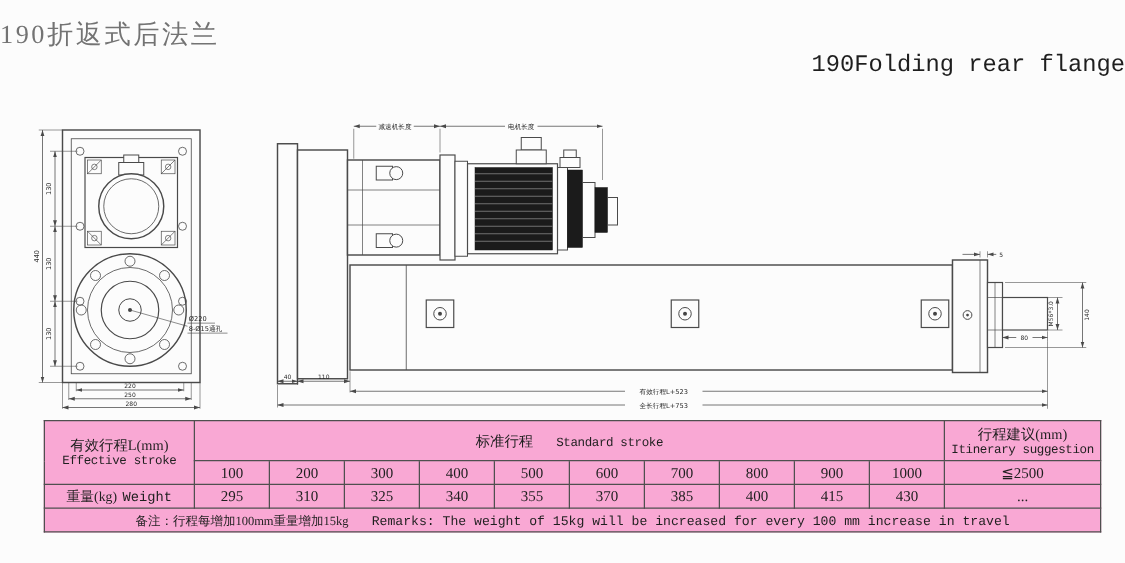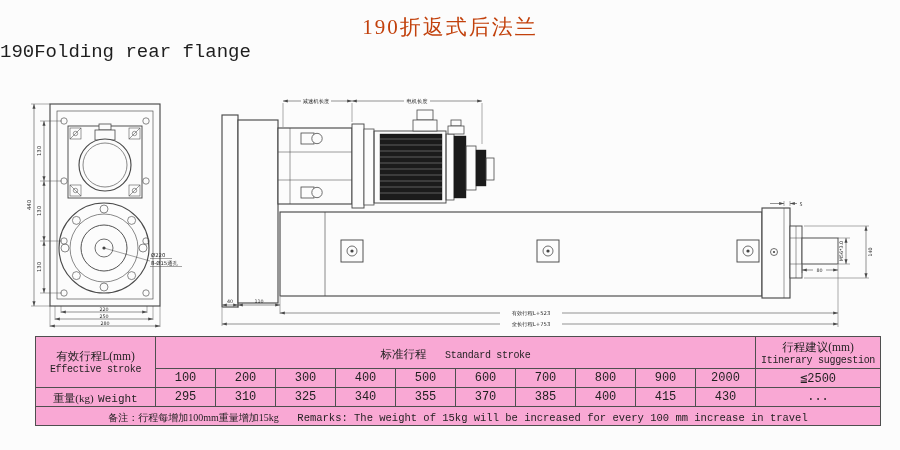--- a/index.html
+++ b/index.html
@@ -1,21 +1,21 @@
 <!DOCTYPE html>
 <html><head>
 <meta charset="utf-8">
 <style>
   html,body{margin:0;padding:0}
   body{width:900px;height:450px;background:#fcfcfc;position:relative;overflow:hidden;
        font-family:"Liberation Sans",sans-serif;color:#222}
-  .title-zh{position:absolute;top:13px;left:0;width:100%;text-align:center;
-            font-size:21px;letter-spacing:2px;color:#c2410c;
+  .title-zh{position:absolute;top:13px;left:0;width:100%;text-align:left;
+            font-size:21px;letter-spacing:2px;color:#737373;
             font-family:"Liberation Serif",serif}
-  .title-en{position:absolute;top:41px;left:0;width:100%;text-align:left;
+  .title-en{position:absolute;top:41px;left:0;width:100%;text-align:right;
             font-size:19px;color:#1e1e1e;font-family:"Liberation Mono",monospace}
   svg.draw{position:absolute;top:84px;left:0}
   
   .o12{fill:none;stroke:#4a4a4a;stroke-width:1.15}
   .o10{fill:none;stroke:#4a4a4a;stroke-width:0.95}
   .o08{fill:none;stroke:#4a4a4a;stroke-width:0.8}
   .o07{fill:none;stroke:#4a4a4a;stroke-width:0.65}
   .o06{fill:none;stroke:#4a4a4a;stroke-width:0.55}
   .wfill{fill:#fcfcfc}
   .dfill{fill:#1b1b1b;stroke:#1b1b1b;stroke-width:0.4}
@@ -29,21 +29,21 @@
   .dts{font-size:4.8px;fill:#2a2a2a;text-anchor:middle;
       font-family:"DejaVu Sans","Liberation Serif",serif}
   .dtl{font-size:5.3px;fill:#2a2a2a;text-anchor:start;
       font-family:"DejaVu Sans","Liberation Serif",serif}
   
   table.spec{position:absolute;left:35px;top:336px;width:845px;border-collapse:collapse;
              table-layout:fixed;background:#f9a8d4}
   .spec td{border:1px solid #4f4f4f;text-align:center;vertical-align:middle;padding:0;color:#1f1f1f}
   .zh{font-family:"Liberation Serif",serif}
   .mono{font-family:"Liberation Mono",monospace}
-  .num{font-family:Liberation Mono, monospace;font-size:12px}
+  .num{font-family:Liberation Serif, serif;font-size:12px}
   .h1r{height:32px}.h2r{height:19px}.h3r{height:17px}.h4r{height:16px}
   .hdr-zh{font-size:11.5px}
   .hdr-en{font-size:10px;letter-spacing:-0.3px}
   .gap-l{margin-left:14px}
 </style>
 </head>
 <body>
 
 <div class="title-zh">190折返式后法兰</div>
 <div class="title-en">190Folding rear flange</div>
@@ -305,21 +305,21 @@
     <tr class="h2r">
       <td class="num">100</td>
       <td class="num">200</td>
       <td class="num">300</td>
       <td class="num">400</td>
       <td class="num">500</td>
       <td class="num">600</td>
       <td class="num">700</td>
       <td class="num">800</td>
       <td class="num">900</td>
-      <td class="num">2000</td>
+      <td class="num">1000</td>
       <td class="num">≦2500</td>
     </tr>
     <tr class="h3r">
       <td>
         <span class="zh" style="font-size:11px">重量(kg)</span>
         <span class="mono" style="font-size:11px">Weight</span>
       </td>
       <td class="num">295</td>
       <td class="num">310</td>
       <td class="num">325</td>

